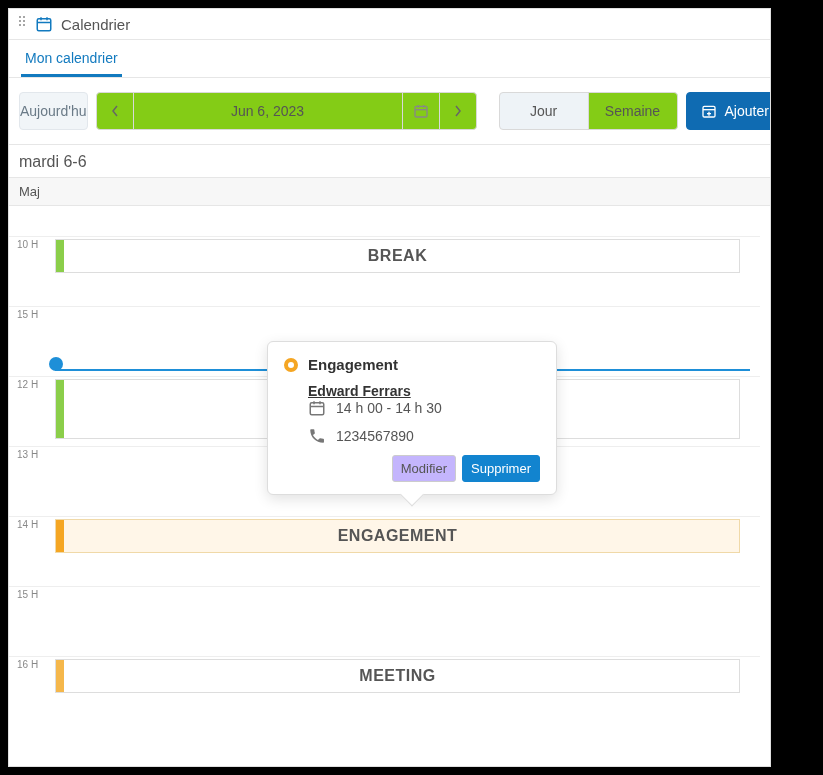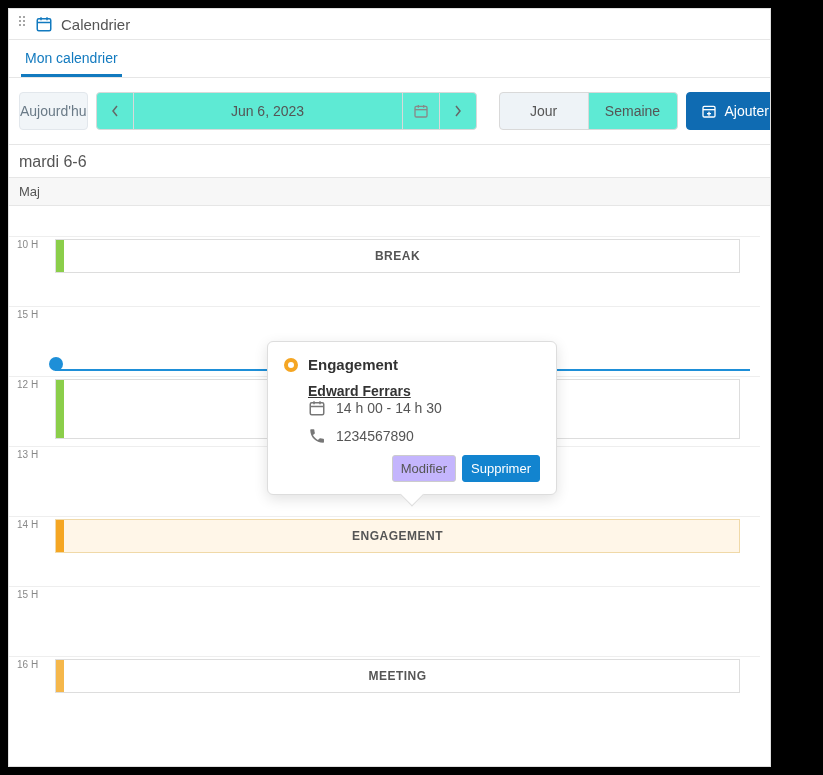--- a/index.html
+++ b/index.html
@@ -11,21 +11,21 @@
   .drag-handle { width: 8px; height: 16px; display: grid; grid-template-columns: repeat(2, 2px); grid-template-rows: repeat(3, 2px); gap: 2px; }
   .drag-handle > span { background: #888; width: 2px; height: 2px; border-radius: 50%; }
   .header-title { color: #555; font-size: 15px; }
 
   
   .tabbar { border-bottom: 1px solid #e6e6e6; padding: 0 12px; }
   .tab { display: inline-block; font-size: 14px; color: #127abf; padding: 10px 4px 8px; border-bottom: 3px solid #127abf; cursor: pointer; }
 
   
   .toolbar { display: flex; align-items: center; gap: 8px; padding: 14px 10px; border-bottom: 1px solid #e6e6e6; }
-  .btn { border: 1px solid #d9d9d9; background: #5eead4; border-radius: 4px; height: 38px; display: inline-flex; align-items: center; justify-content: center; color: #555; font-size: 14px; cursor: pointer; }
+  .btn { border: 1px solid #d9d9d9; background: #84cc16; border-radius: 4px; height: 38px; display: inline-flex; align-items: center; justify-content: center; color: #555; font-size: 14px; cursor: pointer; }
   .btn-today { width: 72px; background: #f1f5f8; border-color: #e2e7ec; color:#6a7a87;}
   .nav-group { display: flex; }
   .nav-group .btn { border-radius: 0; margin-left: -1px; }
   .nav-group .btn:first-child { border-radius: 4px 0 0 4px; margin-left: 0; width: 38px; }
   .nav-group .btn:last-child { border-radius: 0 4px 4px 0; width: 38px; }
   .date-display { width: 270px; text-align: center; color:#555; }
   .cal-trigger { width: 38px; }
   .spacer { flex: 0 0 6px; }
   .view-toggle { display: flex; justify-content: center; }
   .view-toggle .btn { width: 90px; border-radius: 0; margin-left: -1px; }
@@ -35,21 +35,21 @@
   .btn-primary .caret { font-size: 10px; }
 
   
   .day-header { padding: 8px 10px 6px; border-bottom: 1px solid #e6e6e6; font-size: 16px; color:#555;}
   .resource-row { background: #f7f7f7; padding: 6px 10px; border-bottom: 1px solid #e6e6e6; font-size: 13px; color:#555;}
 
   
   .timeline { position: relative; height: 520px; }
   .hour-block { position: absolute; left: 0; right: 10px; height: 70px; border-top: 1px solid #eee; }
   .hour-label { position: absolute; top: 2px; left: 8px; font-size: 10px; color: #888; }
-  .event-band { position: absolute; left: 46px; right: 20px; height: 34px; top: 2px; border: 1px solid #ddd; background: #fff; display: flex; align-items: center; justify-content: center; font-size: 12px; font-weight: 600; color: #555; letter-spacing: 0.5px; }
+  .event-band { position: absolute; left: 46px; right: 20px; height: 34px; top: 2px; border: 1px solid #ddd; background: #fff; display: flex; align-items: center; justify-content: center; font-size: 16px; font-weight: 600; color: #555; letter-spacing: 0.5px; }
   .event-bar { position: absolute; left: 0; top: 0; bottom: 0; width: 8px; }
   .ev-green .event-bar { background: #8bce4a; }
   .ev-orange .event-bar { background: #f5a623; }
   .ev-orange { background: #fff6e8; border-color: #f0d9a8; }
   .ev-lightorange .event-bar { background: #f5b74b; }
 
   .now-line { position: absolute; left: 46px; right: 20px; height: 2px; background: #1e8fd8; }
   .now-dot { position: absolute; left: 40px; width: 14px; height: 14px; background: #1e8fd8; border-radius: 50%; transform: translateY(-6px); }
 
   

